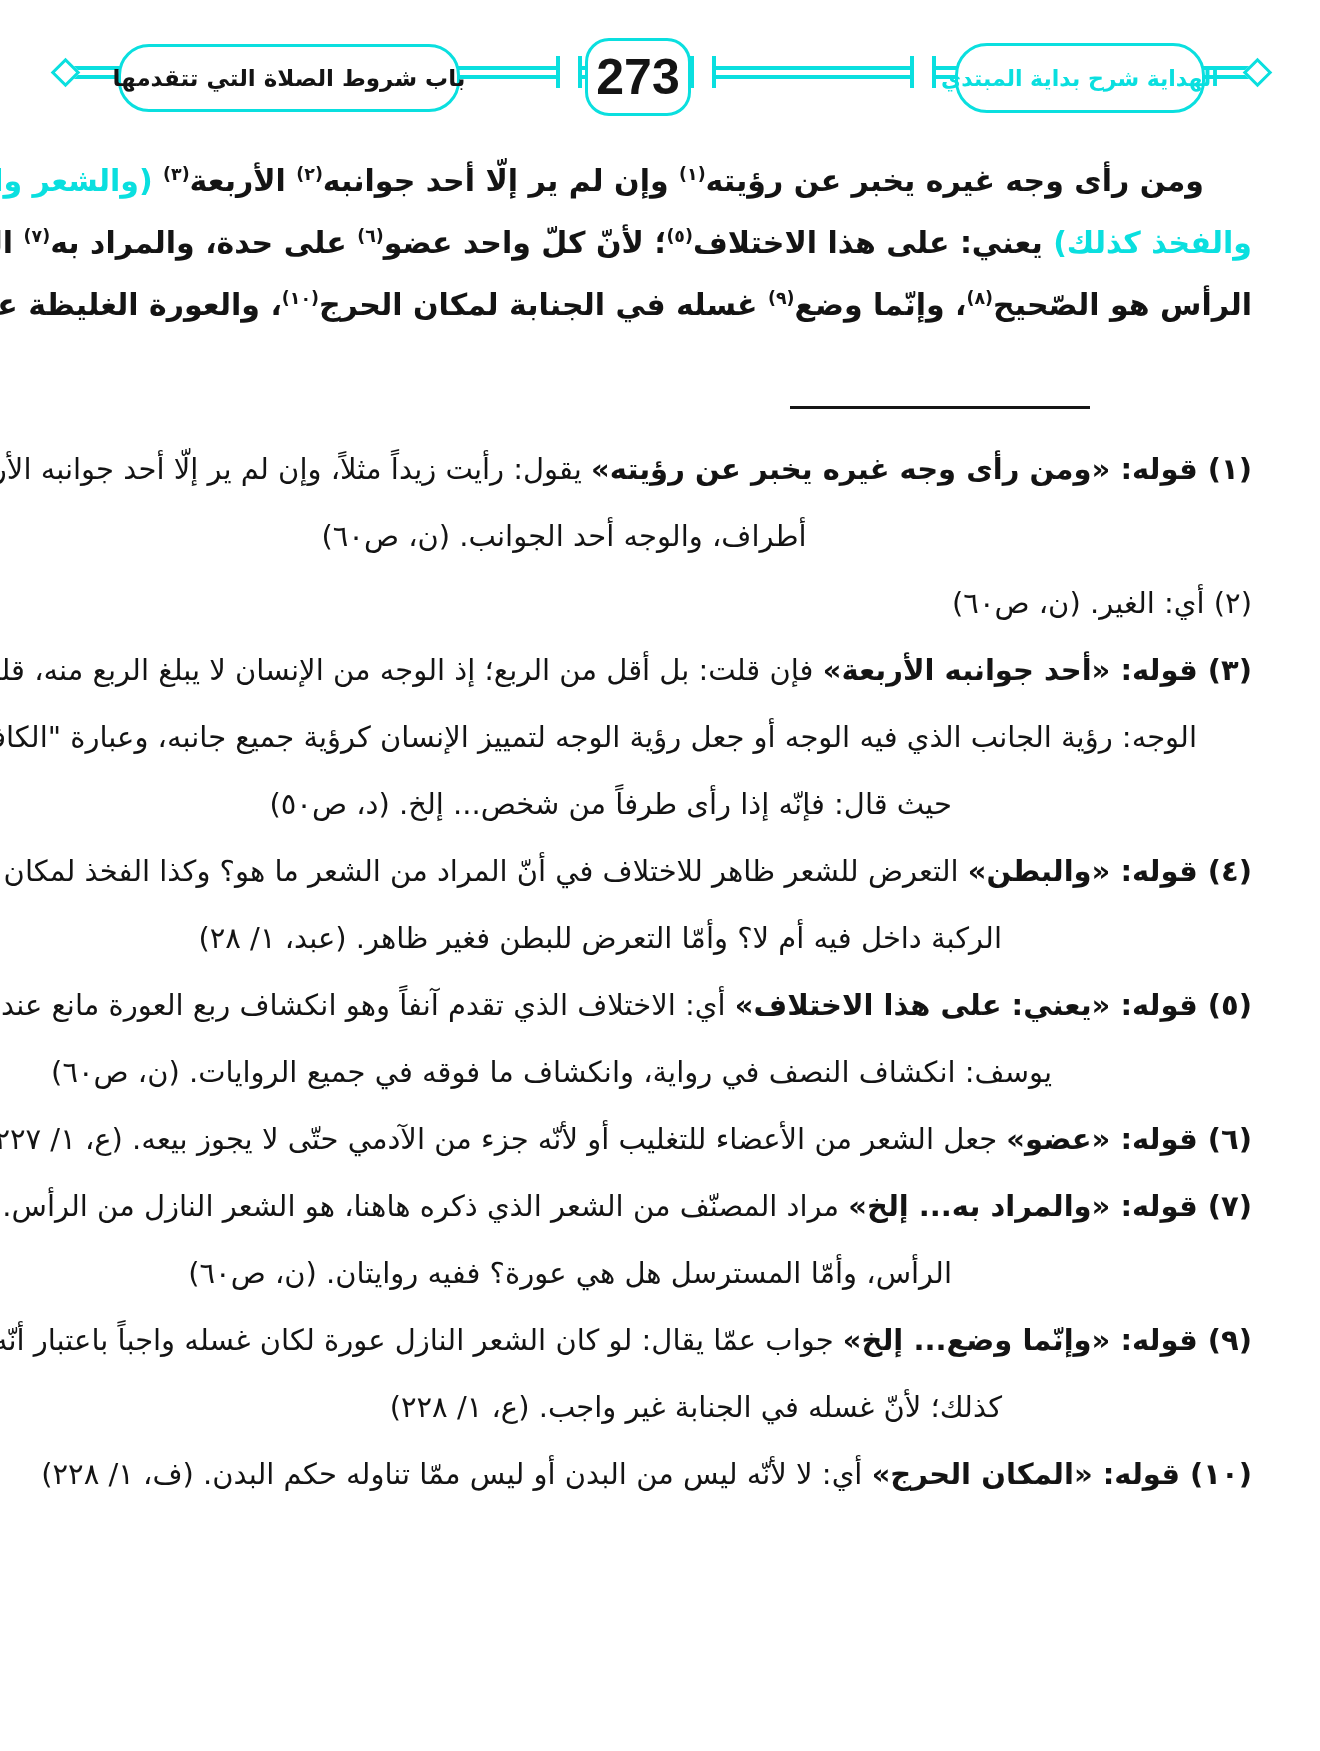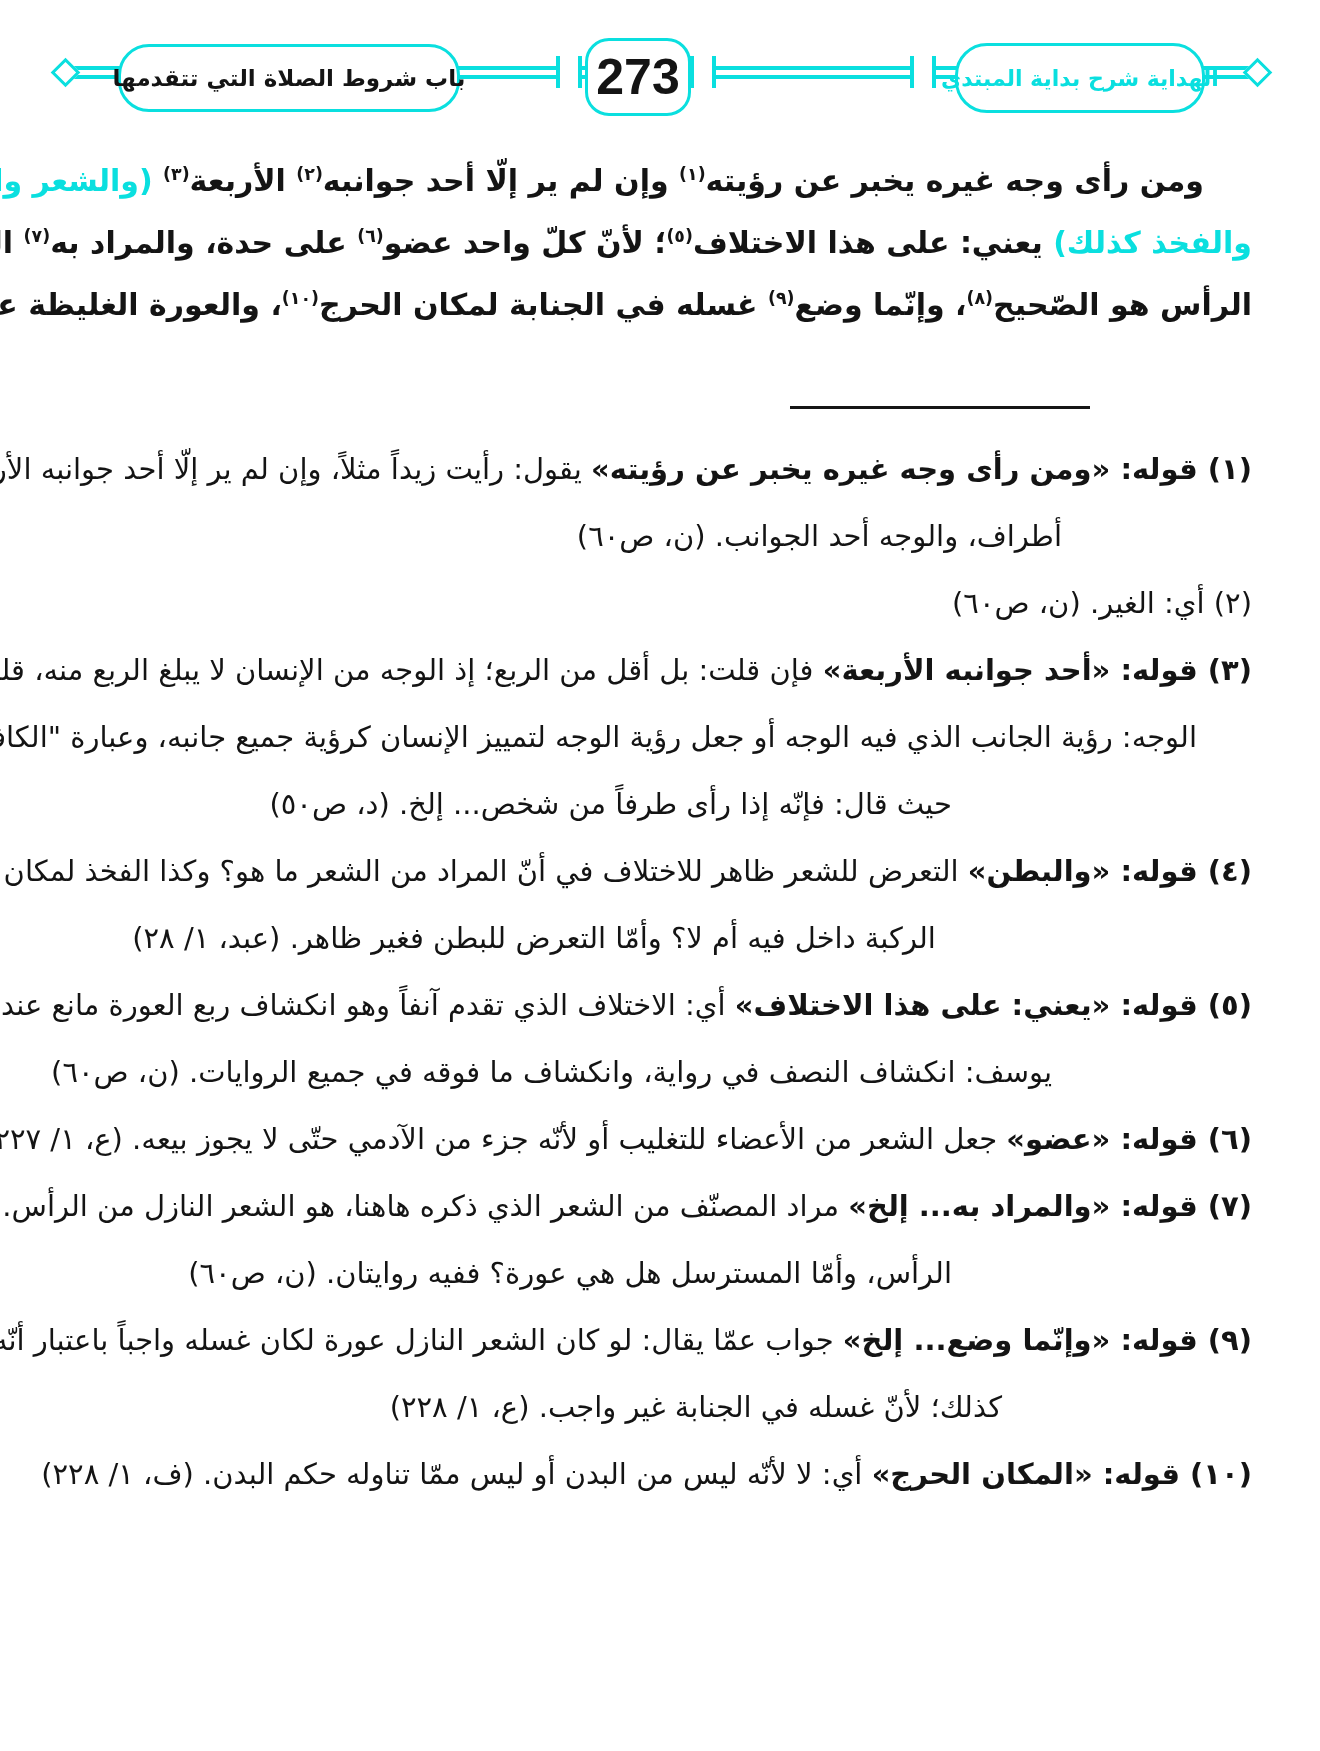--- a/index.html
+++ b/index.html
@@ -74,27 +74,27 @@
   <div class="main-text">
       <div class="m-line just" style="padding-right: 48px;"><span class="sg-n">ومن رأى وجه غيره يخبر عن رؤيته</span><sup class="sg-sup">(١)</sup><span class="sg-n"> وإن لم ير إلّا أحد جوانبه</span><sup class="sg-sup">(٢)</sup><span class="sg-n"> الأربعة</span><sup class="sg-sup">(٣)</sup><span class="sg-hl"> (والشعر والبطن</span></div>
       <div class="m-line just"><span class="sg-hl">والفخذ كذلك)</span><span class="sg-n"> يعني: على هذا الاختلاف</span><sup class="sg-sup">(٥)</sup><span class="sg-n">؛ لأنّ كلّ واحد عضو</span><sup class="sg-sup">(٦)</sup><span class="sg-n"> على حدة، والمراد به</span><sup class="sg-sup">(٧)</sup><span class="sg-n"> النازل من</span></div>
       <div class="m-line just"><span class="sg-n">الرأس هو الصّحيح</span><sup class="sg-sup">(٨)</sup><span class="sg-n">، وإنّما وضع</span><sup class="sg-sup">(٩)</sup><span class="sg-n"> غسله في الجنابة لمكان الحرج</span><sup class="sg-sup">(١٠)</sup><span class="sg-n">، والعورة الغليظة على هذا</span></div>
     </div>
 
   <div class="fn-separator"></div>
 
   <div class="footnotes">
       <div class="f-line just"><span class="sg-b">(١) قوله: «ومن رأى وجه غيره يخبر عن رؤيته»</span><span class="sg-n"> يقول: رأيت زيداً مثلاً، وإن لم ير إلّا أحد جوانبه الأربعة؛ لأنّ للإنسان أربع</span></div>
-      <div class="f-line" style="padding-right: 190px;"><span class="sg-n">أطراف، والوجه أحد الجوانب. (ن، ص٦٠)</span></div>
+      <div class="f-line" style="padding-right: 190px; text-align: center;"><span class="sg-n">أطراف، والوجه أحد الجوانب. (ن، ص٦٠)</span></div>
       <div class="f-line"><span class="sg-n">(٢) أي: الغير. (ن، ص٦٠)</span></div>
       <div class="f-line just"><span class="sg-b">(٣) قوله: «أحد جوانبه الأربعة»</span><span class="sg-n"> فإن قلت: بل أقل من الربع؛ إذ الوجه من الإنسان لا يبلغ الربع منه، قلت: كأنّه أراد برؤية</span></div>
       <div class="f-line just" style="padding-right: 55px;"><span class="sg-n">الوجه: رؤية الجانب الذي فيه الوجه أو جعل رؤية الوجه لتمييز الإنسان كرؤية جميع جانبه، وعبارة "الكافي" ظاهر</span></div>
       <div class="f-line" style="padding-right: 300px;"><span class="sg-n">حيث قال: فإنّه إذا رأى طرفاً من شخص... إلخ. (د، ص٥٠)</span></div>
       <div class="f-line just"><span class="sg-b">(٤) قوله: «والبطن»</span><span class="sg-n"> التعرض للشعر ظاهر للاختلاف في أنّ المراد من الشعر ما هو؟ وكذا الفخذ لمكان الاختلاف في أنّ</span></div>
-      <div class="f-line" style="padding-right: 250px; text-align: center;"><span class="sg-n">الركبة داخل فيه أم لا؟ وأمّا التعرض للبطن فغير ظاهر. (عبد، ١/ ٢٨)</span></div>
+      <div class="f-line" style="padding-right: 250px;"><span class="sg-n">الركبة داخل فيه أم لا؟ وأمّا التعرض للبطن فغير ظاهر. (عبد، ١/ ٢٨)</span></div>
       <div class="f-line just"><span class="sg-b">(٥) قوله: «يعني: على هذا الاختلاف»</span><span class="sg-n"> أي: الاختلاف الذي تقدم آنفاً وهو انكشاف ربع العورة مانع عندهما، وعند أبي</span></div>
       <div class="f-line" style="padding-right: 200px;"><span class="sg-n">يوسف: انكشاف النصف في رواية، وانكشاف ما فوقه في جميع الروايات. (ن، ص٦٠)</span></div>
       <div class="f-line just"><span class="sg-b">(٦) قوله: «عضو»</span><span class="sg-n"> جعل الشعر من الأعضاء للتغليب أو لأنّه جزء من الآدمي حتّى لا يجوز بيعه. (ع، ١/ ٢٢٧)</span></div>
       <div class="f-line just"><span class="sg-b">(٧) قوله: «والمراد به... إلخ»</span><span class="sg-n"> مراد المصنّف من الشعر الذي ذكره هاهنا، هو الشعر النازل من الرأس. (عبد، ١/ ٢٨)</span></div>
       <div class="f-line" style="padding-right: 300px;"><span class="sg-n">الرأس، وأمّا المسترسل هل هي عورة؟ ففيه روايتان. (ن، ص٦٠)</span></div>
       <div class="f-line just"><span class="sg-b">(٩) قوله: «وإنّما وضع... إلخ»</span><span class="sg-n"> جواب عمّا يقال: لو كان الشعر النازل عورة لكان غسله واجباً باعتبار أنّه من البدن، وليس</span></div>
       <div class="f-line" style="padding-right: 250px;"><span class="sg-n">كذلك؛ لأنّ غسله في الجنابة غير واجب. (ع، ١/ ٢٢٨)</span></div>
       <div class="f-line just"><span class="sg-b">(١٠) قوله: «المكان الحرج»</span><span class="sg-n"> أي: لا لأنّه ليس من البدن أو ليس ممّا تناوله حكم البدن. (ف، ١/ ٢٢٨)</span></div>
     </div>
 

